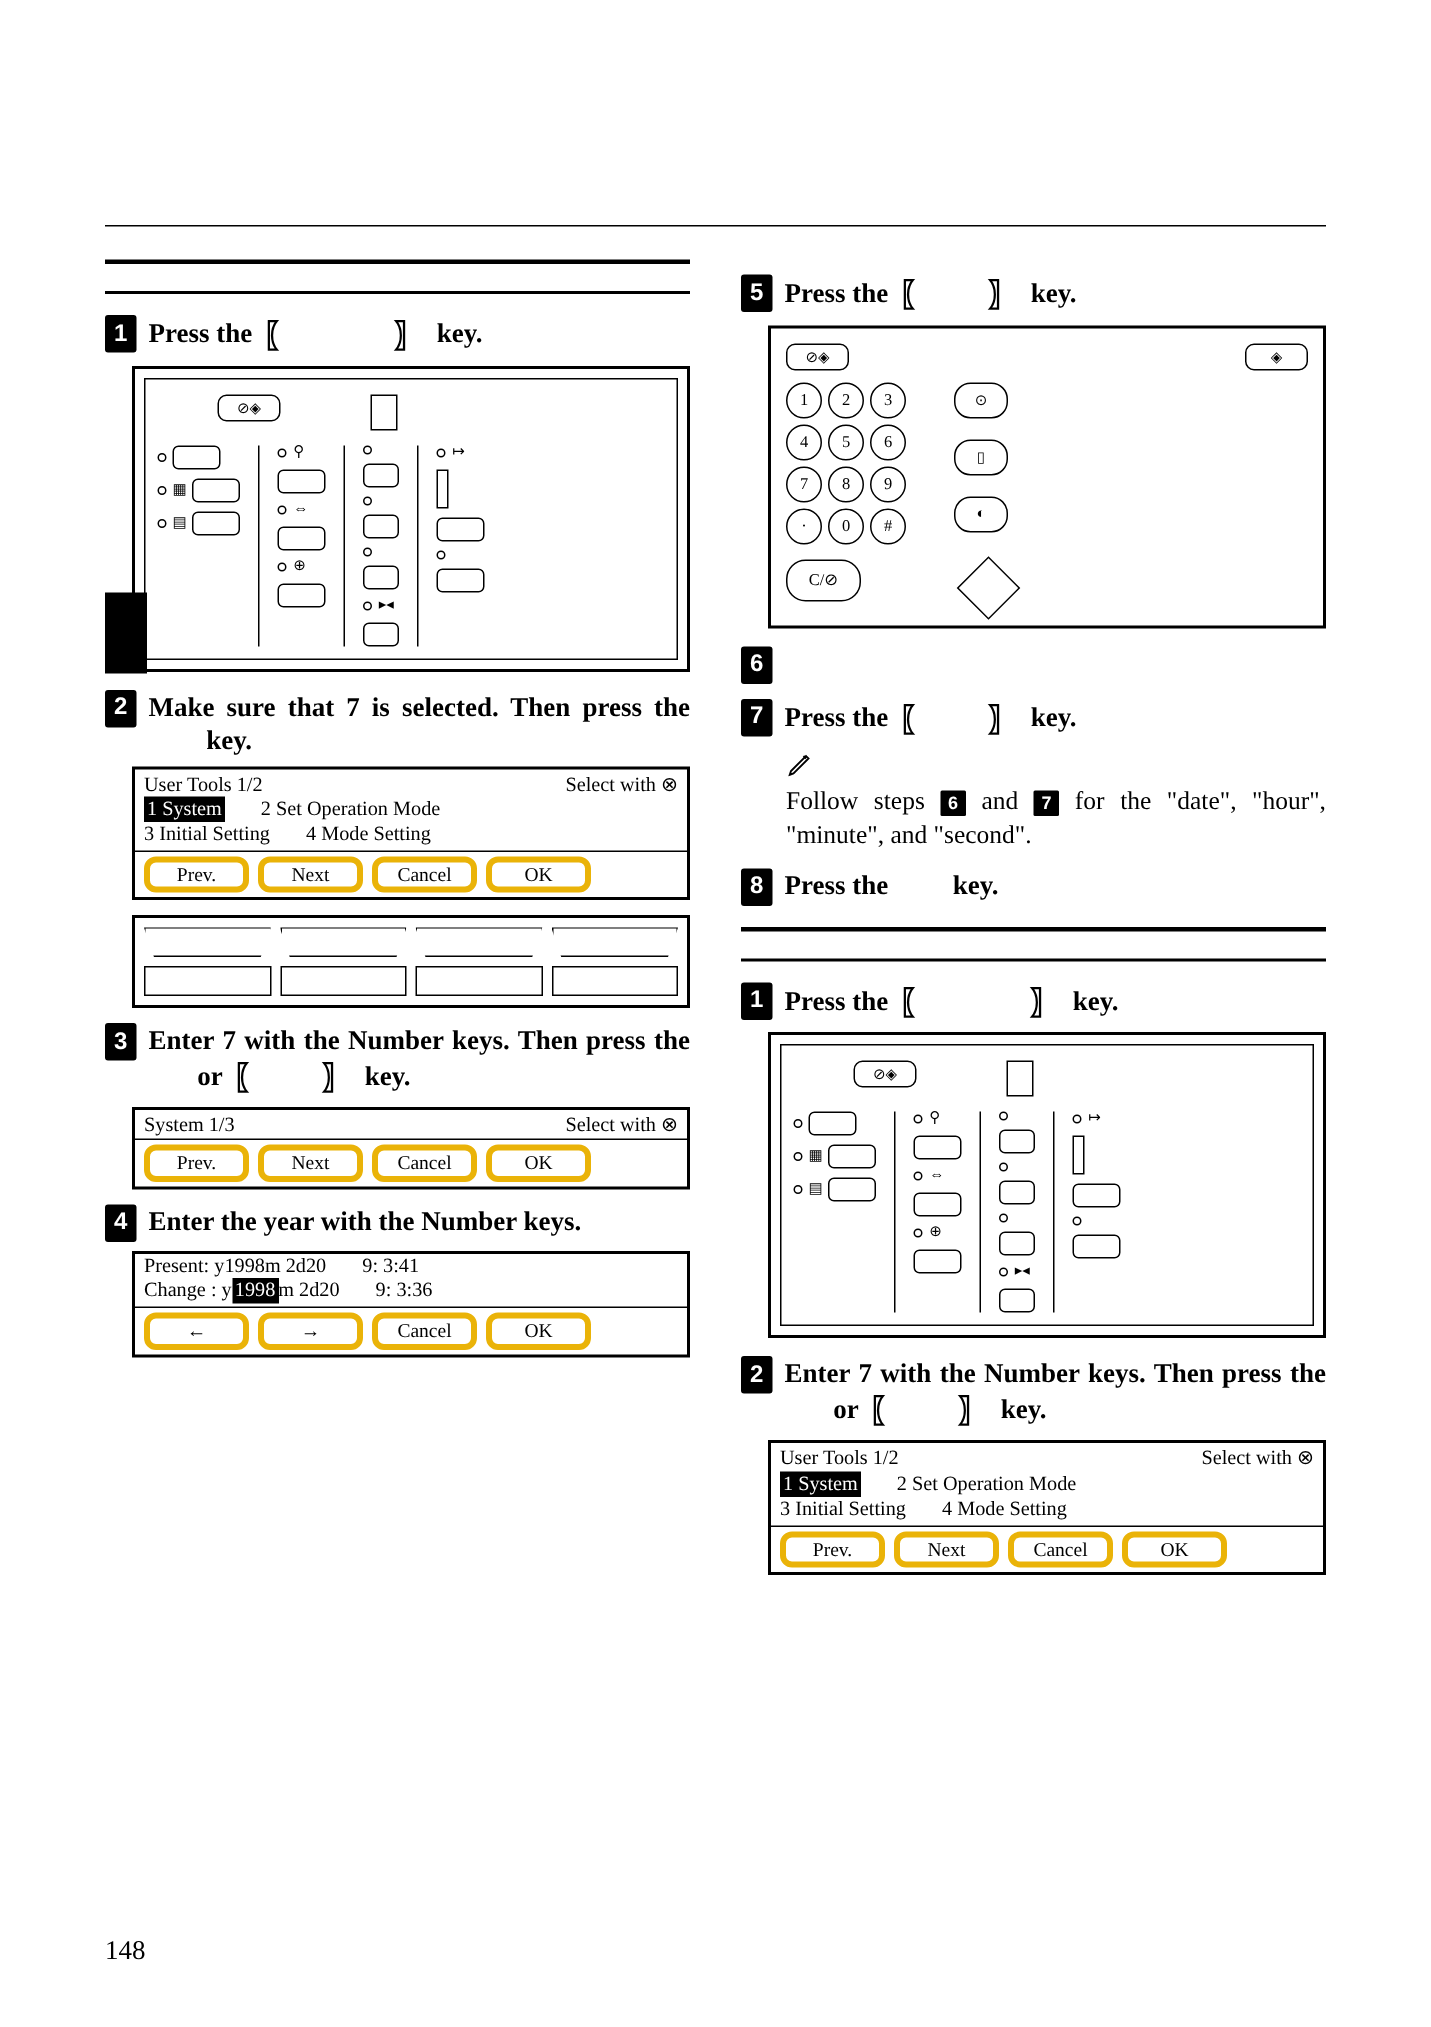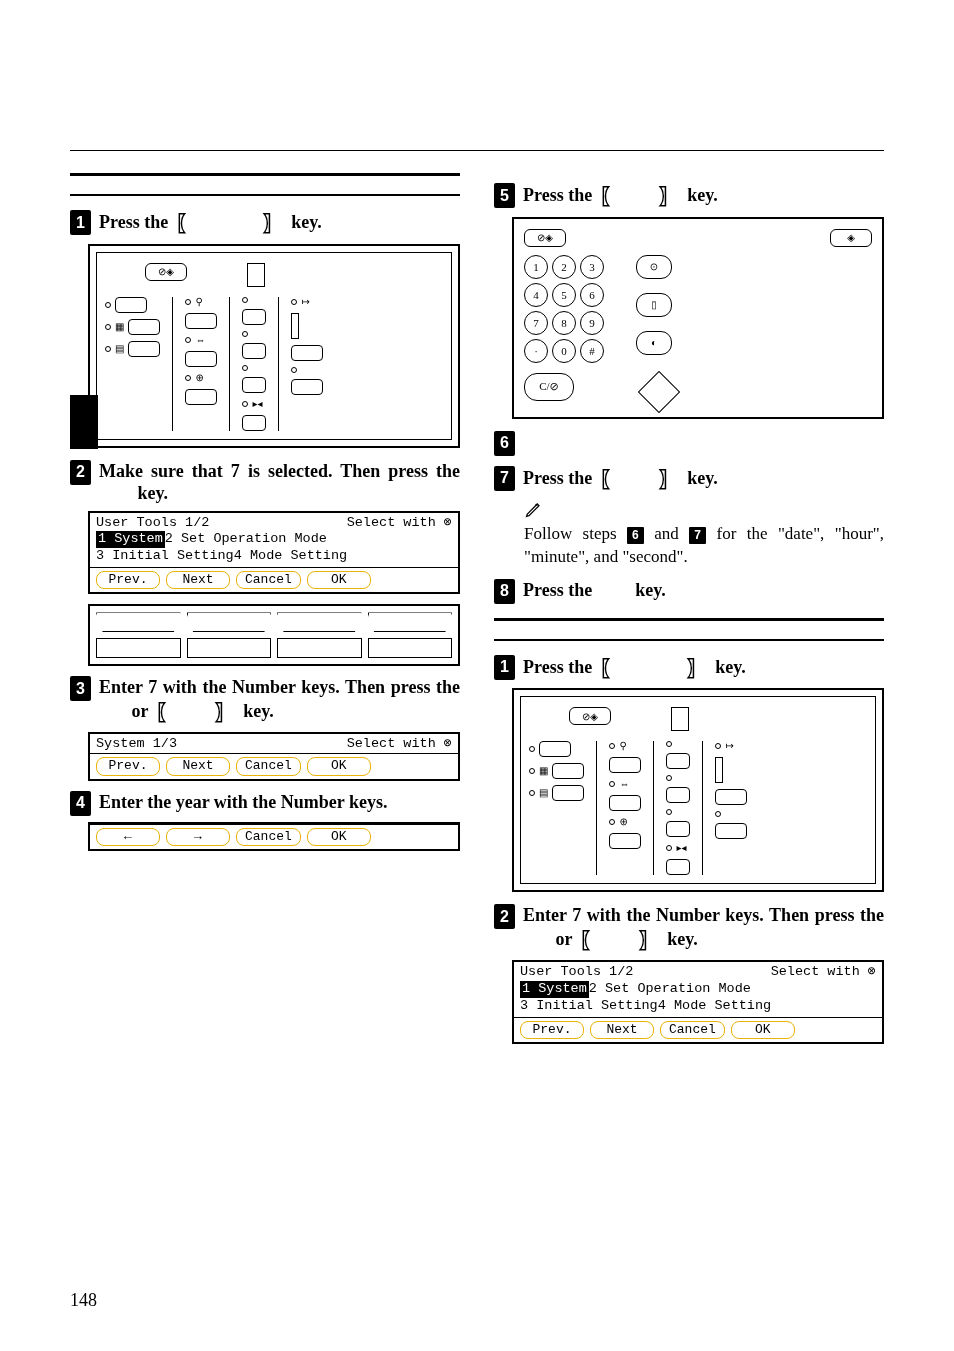--- a/index.html
+++ b/index.html
@@ -35,27 +35,27 @@
   
   .numpad{border:2px solid #000;margin:6px 0 12px 18px;padding:10px}
   .numpad-row{display:flex;align-items:center;gap:16px;margin-bottom:8px}
   .numkeys{display:flex;flex-direction:column;gap:4px}
   .nline{display:flex;gap:4px}
   .ck{width:22px;height:22px;border:1px solid #000;border-radius:50%;display:flex;align-items:center;justify-content:center;font-size:11px}
   .oval{width:34px;height:22px;border:1px solid #000;border-radius:11px;display:flex;align-items:center;justify-content:center;font-size:10px}
   .bigoval{width:48px;height:26px;border:1px solid #000;border-radius:13px;display:flex;align-items:center;justify-content:center;font-size:11px}
   .diamond{width:28px;height:28px;border:1px solid #000;transform:rotate(45deg);margin:8px 0 0 10px}
   
-  .lcd{border:2px solid #000;margin:6px 0 10px 18px;font-family:Liberation Mono, monospace;font-size:13.5px;line-height:1.25}
+  .lcd{border:2px solid #000;margin:6px 0 10px 18px;font-family:Liberation Serif, serif;font-size:13.5px;line-height:1.25}
   .lcd .hdr{display:flex;justify-content:space-between;padding:2px 6px 0 6px}
   .lcd .body{padding:0 6px 2px 6px}
-  .lcd .opt-row{display:flex;}
+  .lcd .opt-row{display:flex;gap:24px}
   .sel{background:#000;color:#fff;padding:0 2px;display:inline-block}
   .lcd-btns{display:flex;gap:6px;border-top:1px solid #000;padding:3px 6px 3px 6px}
-  .lbtn{border:1px solid #eab308;border-radius:8px;padding:0 8px;min-width:46px;text-align:center;font-size:13px}
+  .lbtn{border:4px solid #eab308;border-radius:8px;padding:0 8px;min-width:46px;text-align:center;font-size:13px}
   
   .softkeys{border:2px solid #000;margin:6px 0 10px 18px;padding:6px;display:flex;flex-direction:column;gap:6px}
   .skrow{display:flex;gap:6px}
   .sk{flex:1;height:18px;border:1px solid #000}
   .sk.slant{clip-path:polygon(0 0,100% 0,92% 100%,8% 100%)}
   .pagenum{position:absolute;left:70px;bottom:40px;font-size:18px}
 </style>
 </head>
 <body>
 
@@ -221,20 +221,30 @@
           <span class="lbtn">OK</span>
         </div>
       </div>
 
       <div class="step">
         <span class="badge">4</span>
         <span class="step-text">Enter the year with the Number keys.</span>
       </div>
 
       <div class="lcd">
+        <div class="body">
+          <div class="opt-row">
+              <span>Present: y1998m 2d20</span>
+              <span>9: 3:41</span>
+            </div>
+          <div class="opt-row">
+            <span><span>Change : y</span><span class="sel">1998</span><span>m 2d20</span></span>
+            <span>9: 3:36</span>
+          </div>
+        </div>
         <div class="lcd-btns">
           <span class="lbtn">←</span>
           <span class="lbtn">→</span>
           <span class="lbtn">Cancel</span>
           <span class="lbtn">OK</span>
         </div>
       </div>
     </div>
 
     <div class="col">

